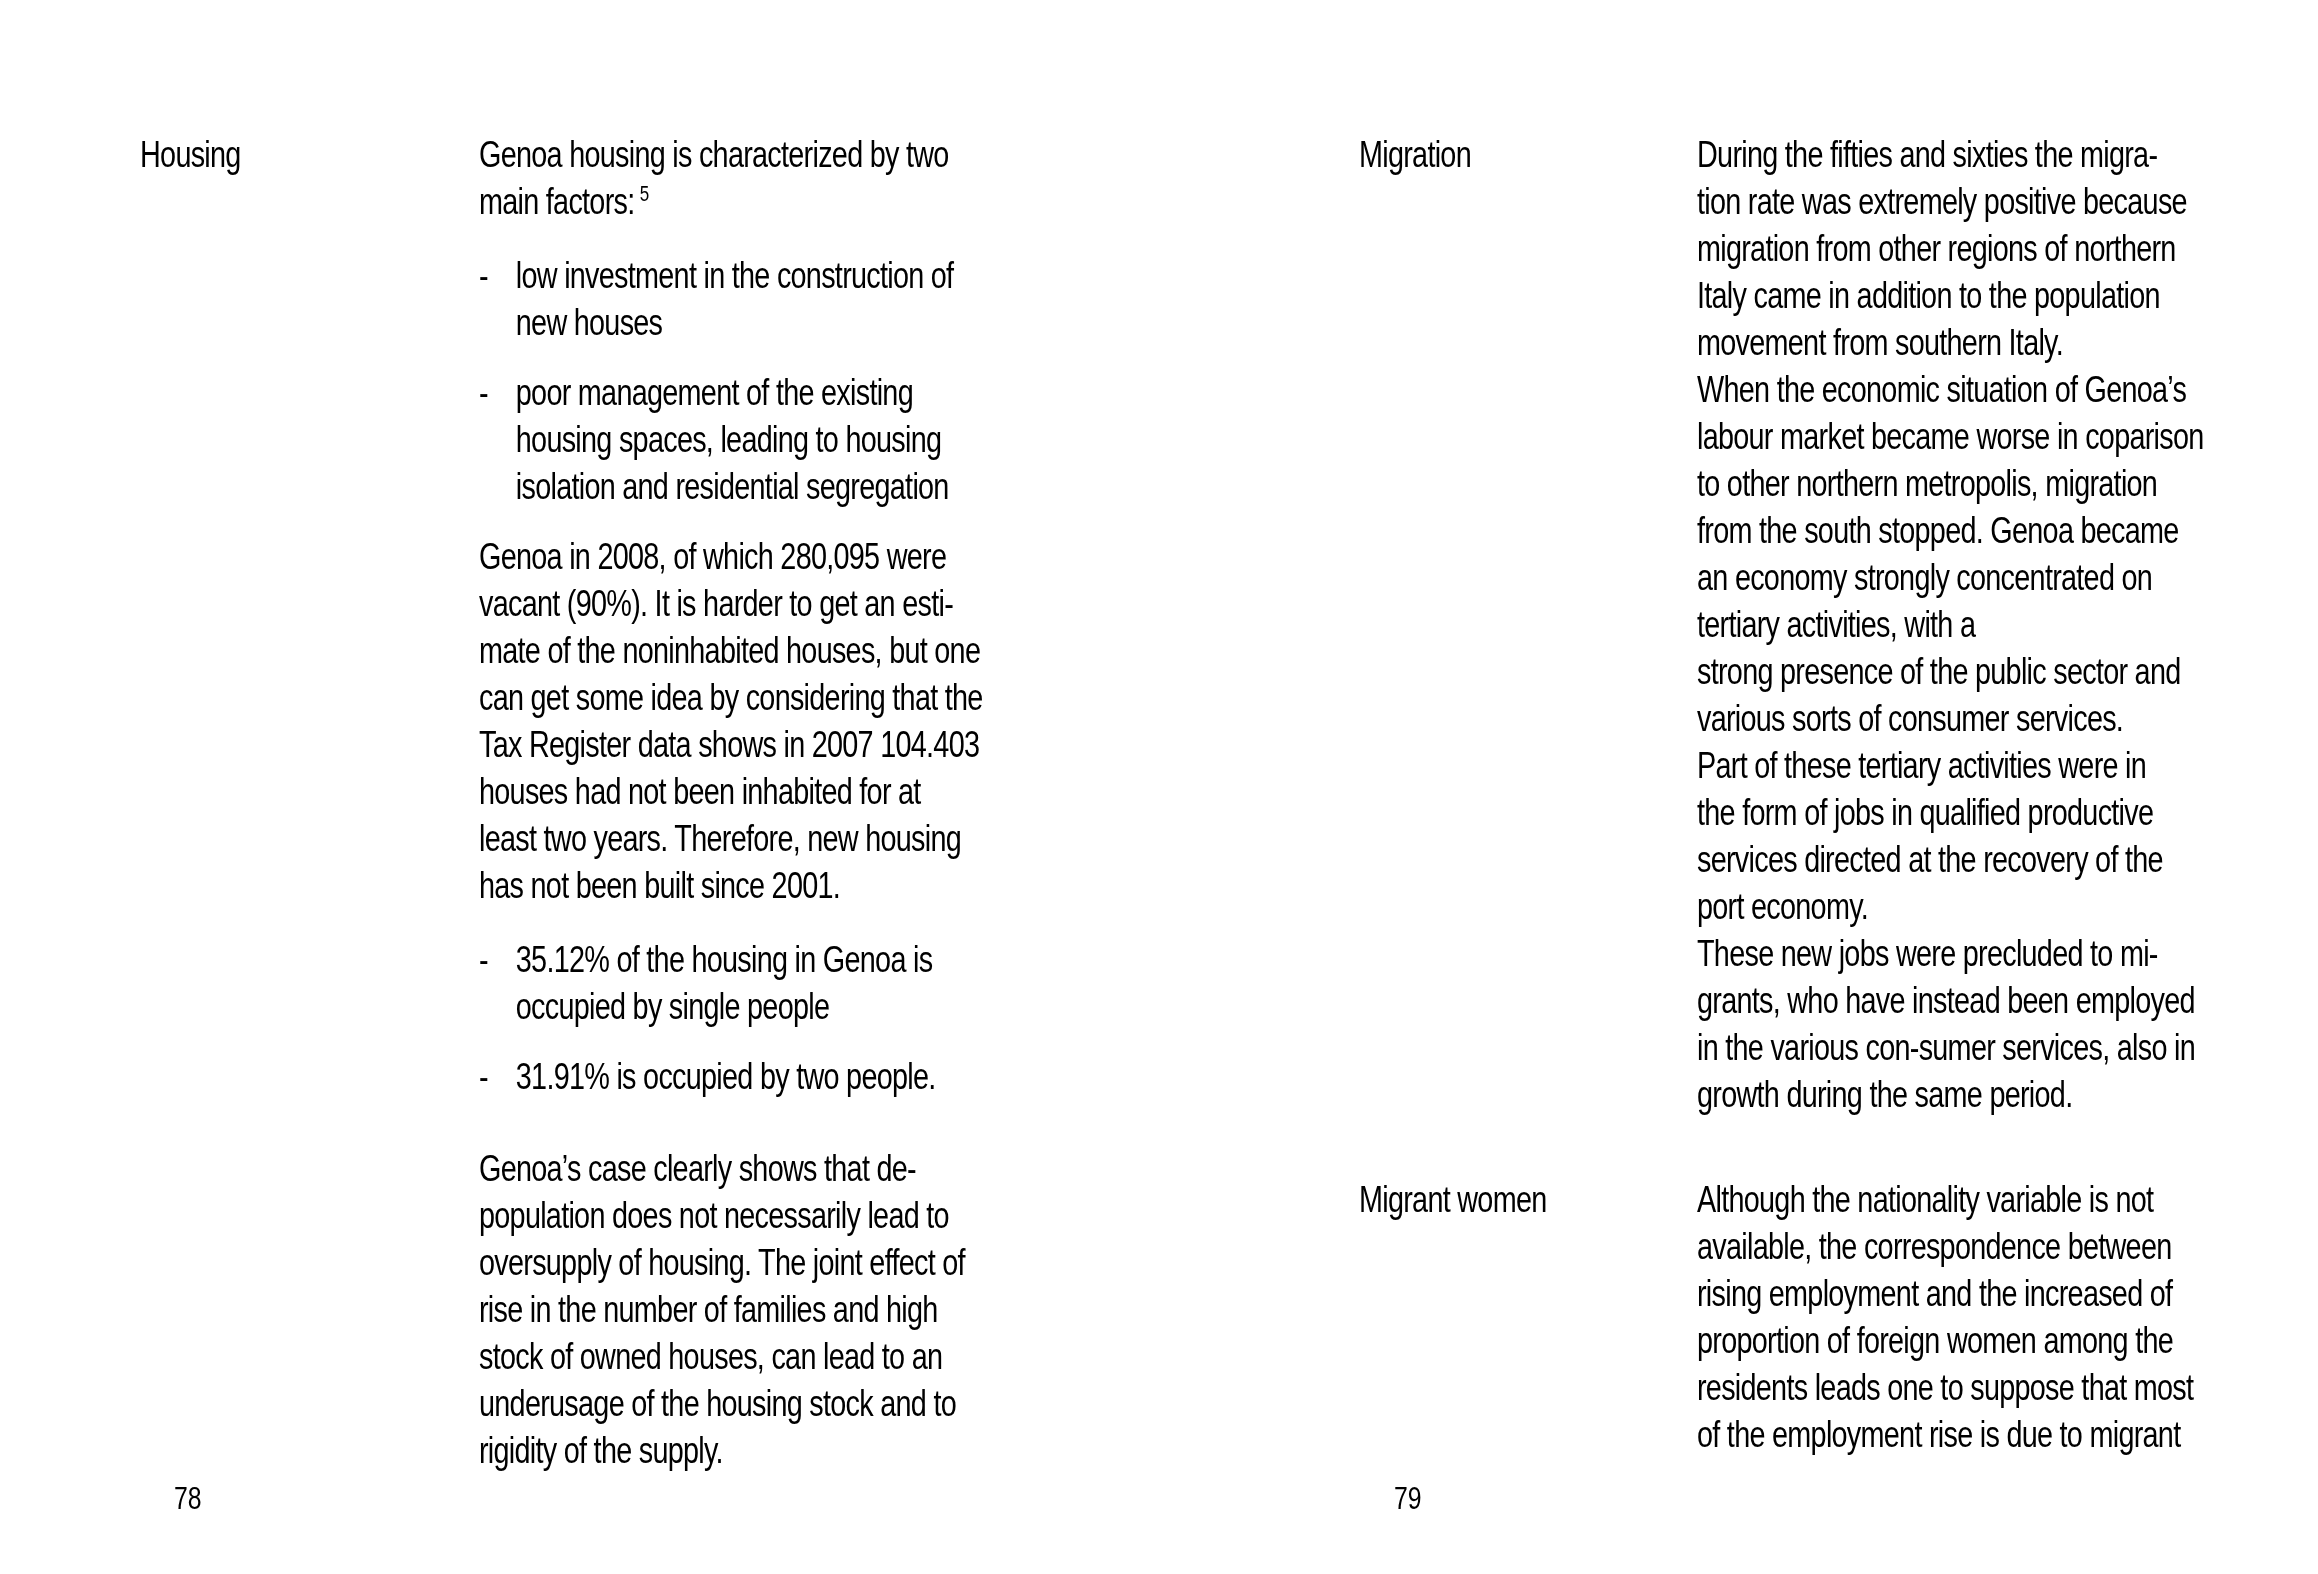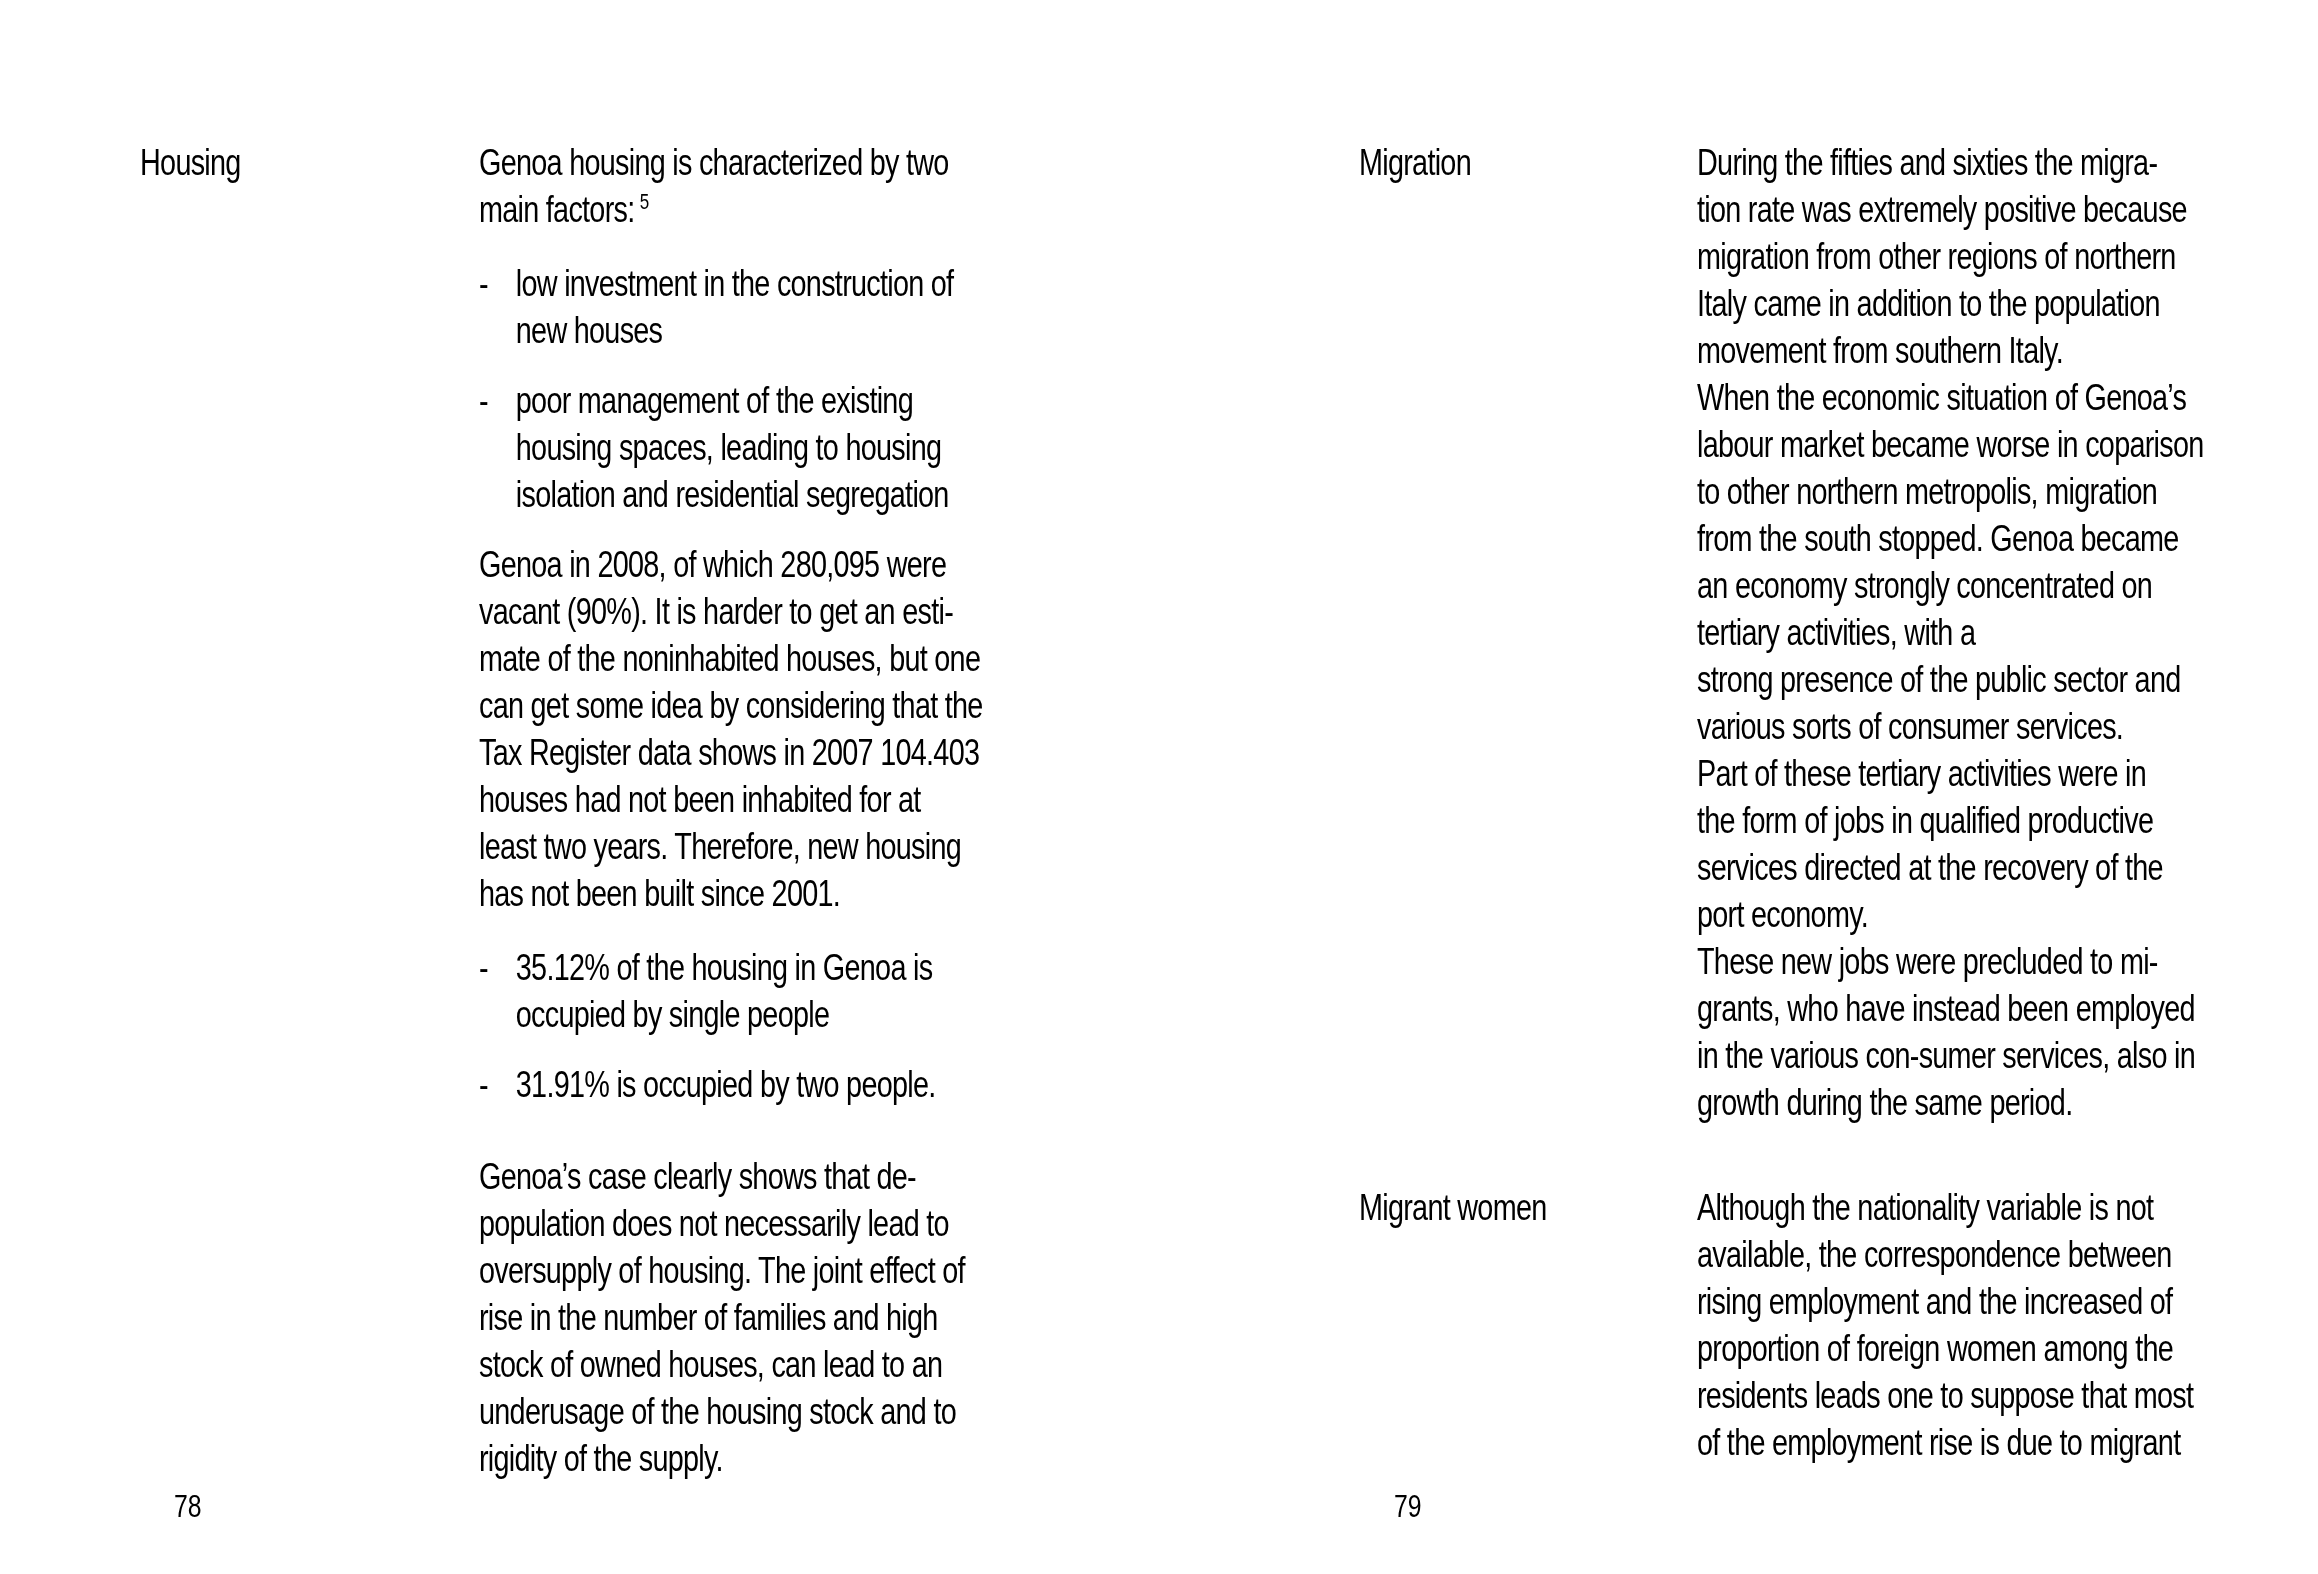--- a/index.html
+++ b/index.html
@@ -16,21 +16,21 @@
     font-family: "Liberation Sans", sans-serif;
   }
   .spread {
     position: absolute;
     left: 0; top: 0;
     width: 2410px;
     height: 1575px;
   }
   .page {
     position: absolute;
-    top: 8px;
+    top: 0;
     height: 1485px;
   }
   .page-left { left: 0; width: 1205px; }
   .page-right { left: 1205px; width: 1205px; }
 
   
   .cond {
     font-family: "Liberation Sans", sans-serif;
     font-size: 36px;
     line-height: 47px;

